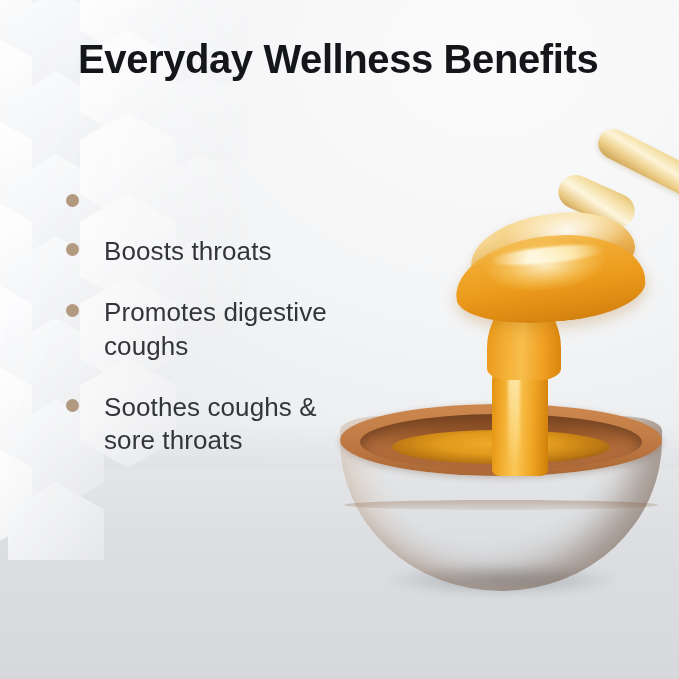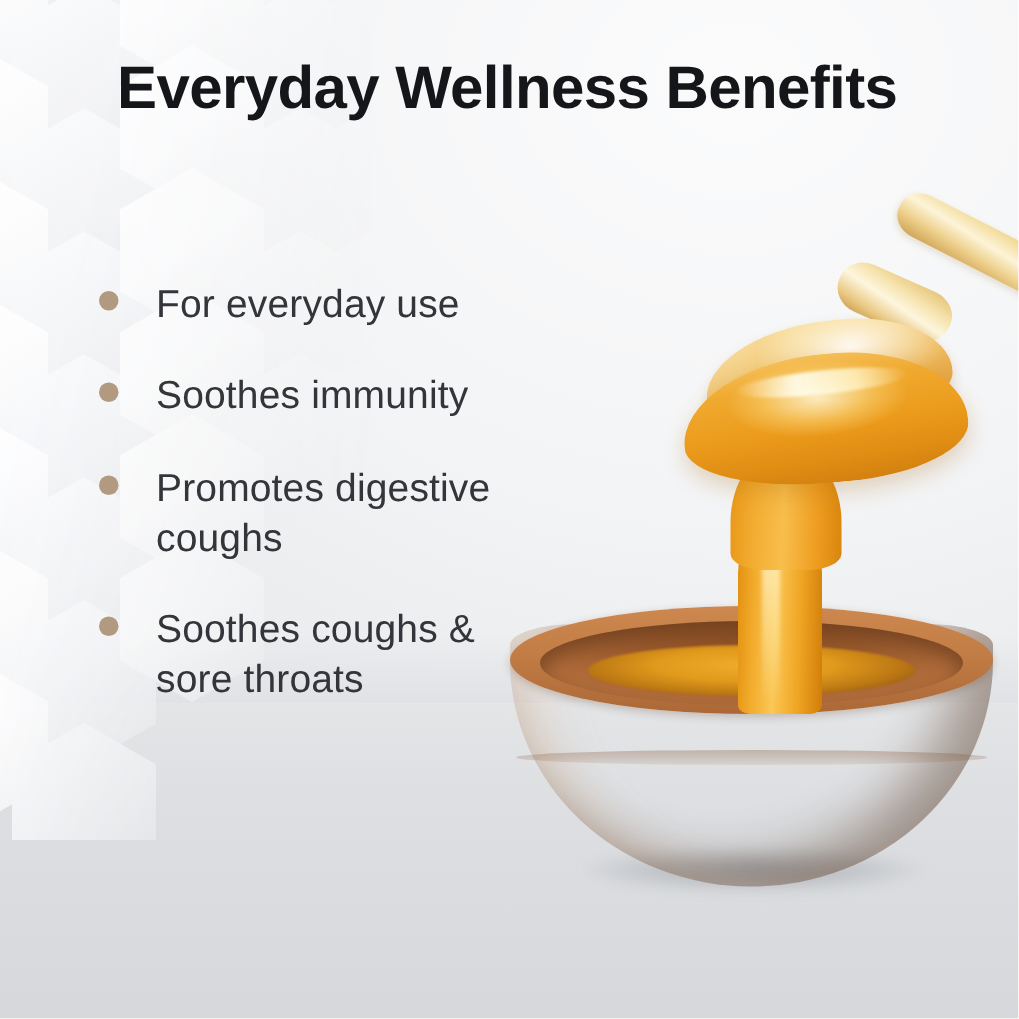--- a/index.html
+++ b/index.html
@@ -213,25 +213,24 @@
     <div class="spoon-bowl"></div>
     <div class="honey-blob"></div>
     <div class="honey-blob-hl"></div>
   </div>
 
   <div id="title">Everyday Wellness Benefits</div>
 
   <div id="bullets">
     <div class="bullet">
       <span class="dot"></span>
-      <span class="btext">For everyday use</span>
-    </div>
-    <div class="bullet">
-      <span class="dot"></span>
-      <span class="btext">Soothes immunity</span>
+    </div>
+    <div class="bullet">
+      <span class="dot"></span>
+      <span class="btext">Boosts throats</span>
     </div>
     <div class="bullet">
       <span class="dot"></span>
       <span class="btext" style="max-width:250px;display:inline-block;">Promotes digestive coughs</span>
     </div>
     <div class="bullet">
       <span class="dot"></span>
       <span class="btext" style="max-width:215px;display:inline-block;">Soothes coughs &amp; sore throats</span>
     </div>
   </div>

